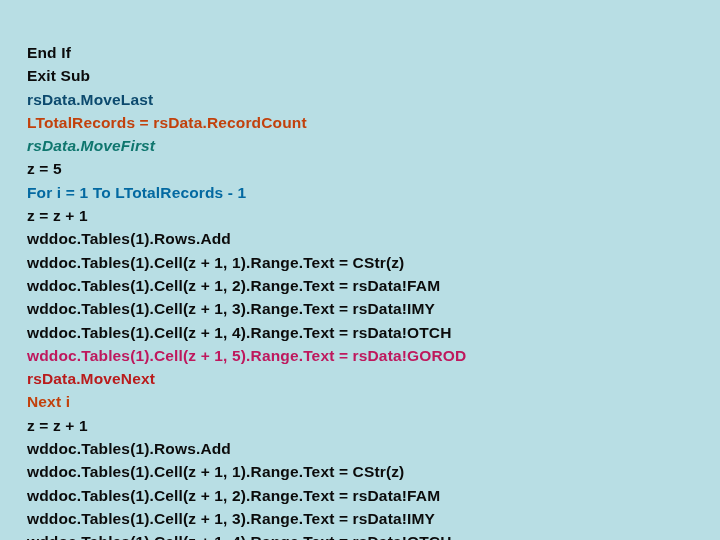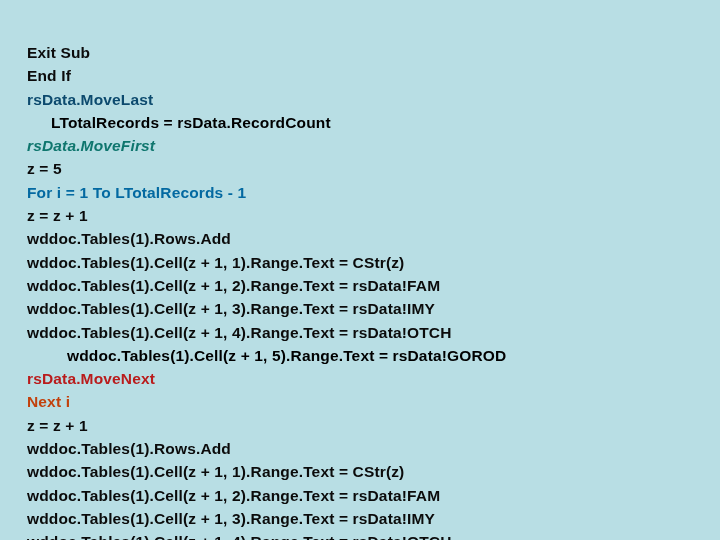--- a/index.html
+++ b/index.html
@@ -34,34 +34,34 @@
     white-space: pre;
     letter-spacing: 0.15px;
     height: 23.3px;
   }
 </style>
 </head>
 <body>
 
 <div id="slide" style="background: rgb(184, 222, 228);">
   <div id="code-block">
+    <div class="code-line" style="color: rgb(11, 11, 11);">End If</div>
     <div class="code-line" style="color: rgb(11, 11, 11);">Exit Sub</div>
-    <div class="code-line" style="color: rgb(11, 11, 11);">End If</div>
     <div class="code-line" style="color: #0c4a6e;">rsData.MoveLast</div>
-    <div class="code-line" style="color: #000000; margin-left: 24px;">LTotalRecords = rsData.RecordCount</div>
+    <div class="code-line" style="color: #c2410c;">LTotalRecords = rsData.RecordCount</div>
     <div class="code-line" style="color: #0f766e; font-style: italic;">rsData.MoveFirst</div>
     <div class="code-line" style="color: rgb(11, 11, 11);">z = 5</div>
     <div class="code-line" style="color: #0369a1;">For i = 1 To LTotalRecords - 1</div>
     <div class="code-line" style="color: rgb(11, 11, 11);">z = z + 1</div>
     <div class="code-line" style="color: rgb(11, 11, 11);">wddoc.Tables(1).Rows.Add</div>
     <div class="code-line" style="color: rgb(11, 11, 11);">wddoc.Tables(1).Cell(z + 1, 1).Range.Text = CStr(z)</div>
     <div class="code-line" style="color: rgb(11, 11, 11);">wddoc.Tables(1).Cell(z + 1, 2).Range.Text = rsData!FAM</div>
     <div class="code-line" style="color: rgb(11, 11, 11);">wddoc.Tables(1).Cell(z + 1, 3).Range.Text = rsData!IMY</div>
     <div class="code-line" style="color: rgb(11, 11, 11);">wddoc.Tables(1).Cell(z + 1, 4).Range.Text = rsData!OTCH</div>
-    <div class="code-line" style="color: #000000; margin-left: 40px;">wddoc.Tables(1).Cell(z + 1, 5).Range.Text = rsData!GOROD</div>
+    <div class="code-line" style="color: #be185d;">wddoc.Tables(1).Cell(z + 1, 5).Range.Text = rsData!GOROD</div>
     <div class="code-line" style="color: #b91c1c;">rsData.MoveNext</div>
     <div class="code-line" style="color: #c2410c;">Next i</div>
     <div class="code-line" style="color: rgb(11, 11, 11);">z = z + 1</div>
     <div class="code-line" style="color: rgb(11, 11, 11);">wddoc.Tables(1).Rows.Add</div>
     <div class="code-line" style="color: rgb(11, 11, 11);">wddoc.Tables(1).Cell(z + 1, 1).Range.Text = CStr(z)</div>
     <div class="code-line" style="color: rgb(11, 11, 11);">wddoc.Tables(1).Cell(z + 1, 2).Range.Text = rsData!FAM</div>
     <div class="code-line" style="color: rgb(11, 11, 11);">wddoc.Tables(1).Cell(z + 1, 3).Range.Text = rsData!IMY</div>
     <div class="code-line" style="color: rgb(11, 11, 11);">wddoc.Tables(1).Cell(z + 1, 4).Range.Text = rsData!OTCH</div>
   </div>
 </div>

